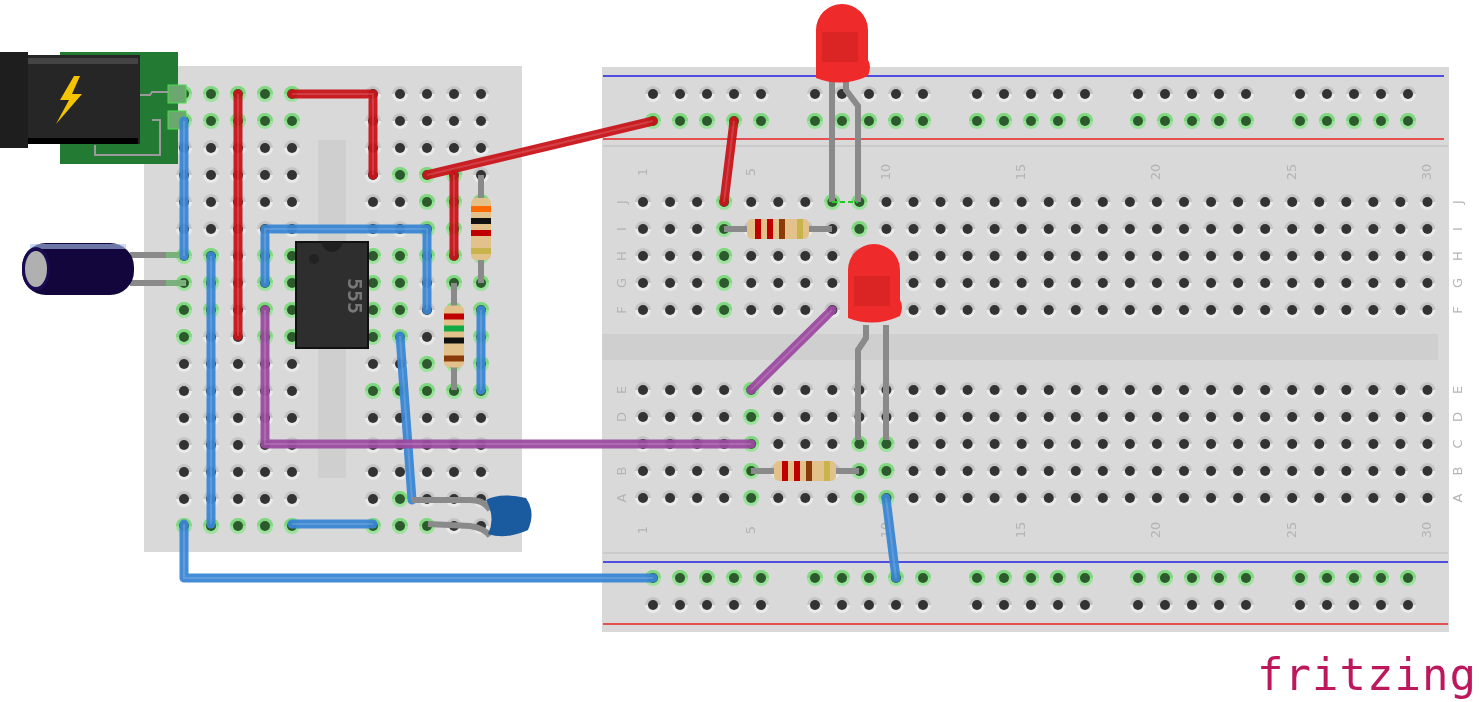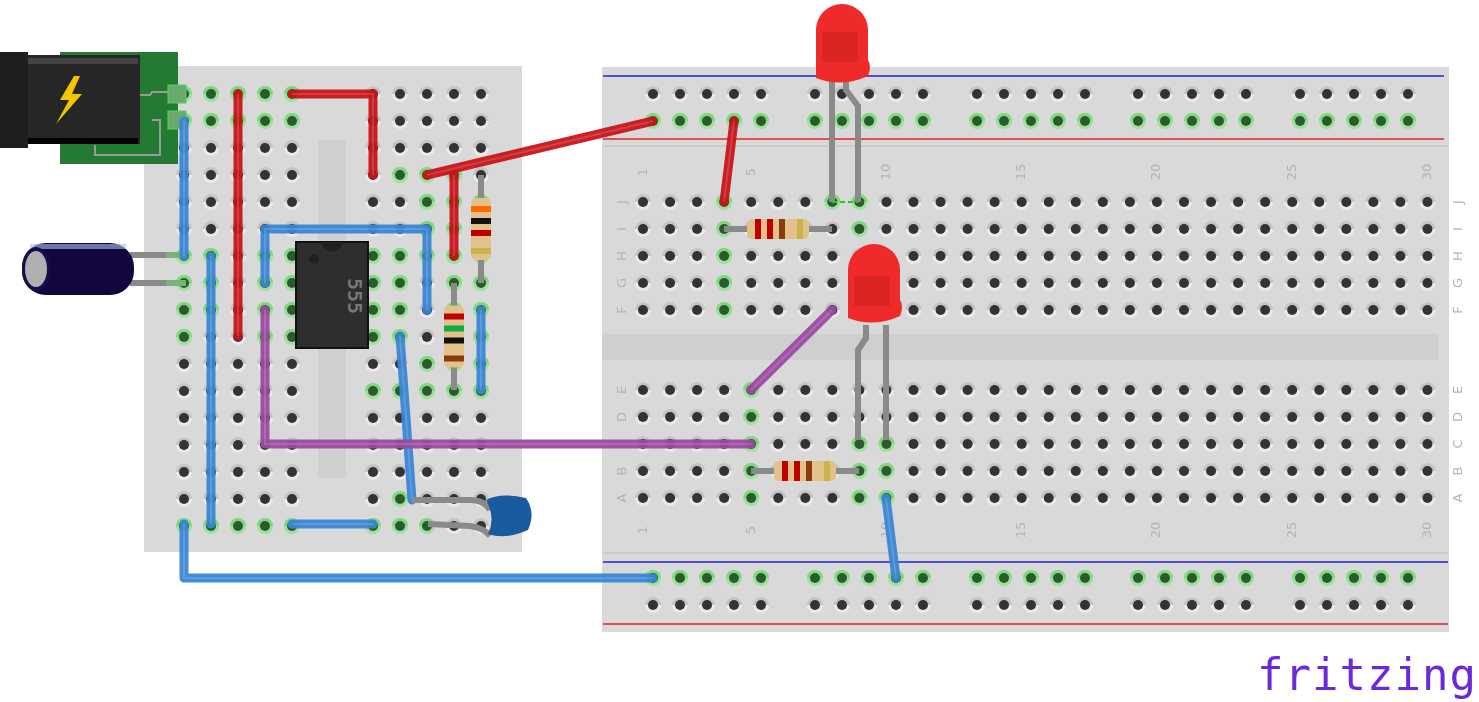--- a/index.html
+++ b/index.html
@@ -1,19 +1,19 @@
 <!DOCTYPE html>
 <html><head>
 <meta charset="utf-8">
 <style>
   html, body { margin: 0; padding: 0; background: #ffffff; }
   body { width: 1479px; height: 702px; overflow: hidden; position: relative; font-family: "DejaVu Sans", sans-serif; }
   #stage { position: absolute; left: 0; top: 0; width: 1479px; height: 702px; }
   .lbl { font-family: "DejaVu Sans", sans-serif; font-size: 13px; fill: #b4b4b4; }
-  .logo { position: absolute; right: 2px; bottom: 2px; font-family: "DejaVu Sans Mono", monospace; font-size: 44px; color: #6d28d9; letter-spacing: 1px; }
+  .logo { position: absolute; right: 2px; bottom: 2px; font-family: "DejaVu Sans Mono", monospace; font-size: 44px; color: #be185d; letter-spacing: 1px; }
 </style>
 </head>
 <body>
 
 <svg id="stage" width="1479" height="702" viewBox="0 0 1479 702" xmlns="http://www.w3.org/2000/svg">
   <defs>
     <radialGradient id="hole" cx="50%" cy="40%" r="60%">
       <stop offset="0%" stop-color="#3a3a3a"></stop>
       <stop offset="100%" stop-color="#2c2c2c"></stop>
     </radialGradient>

